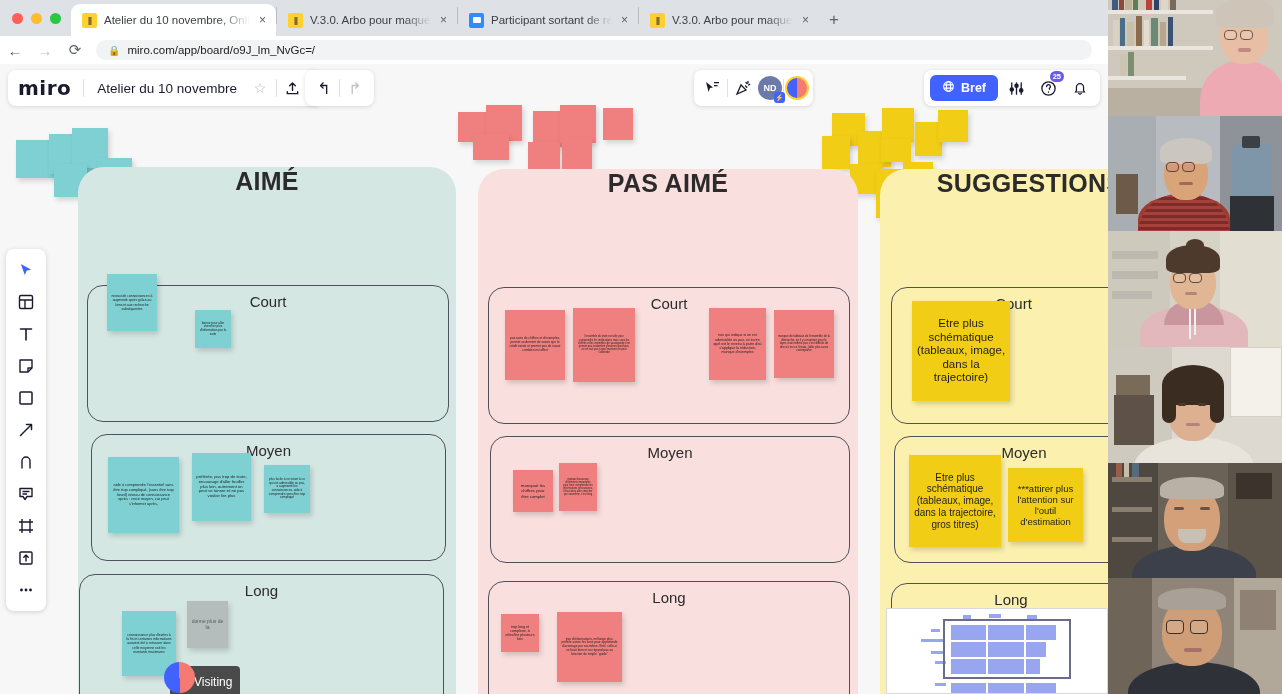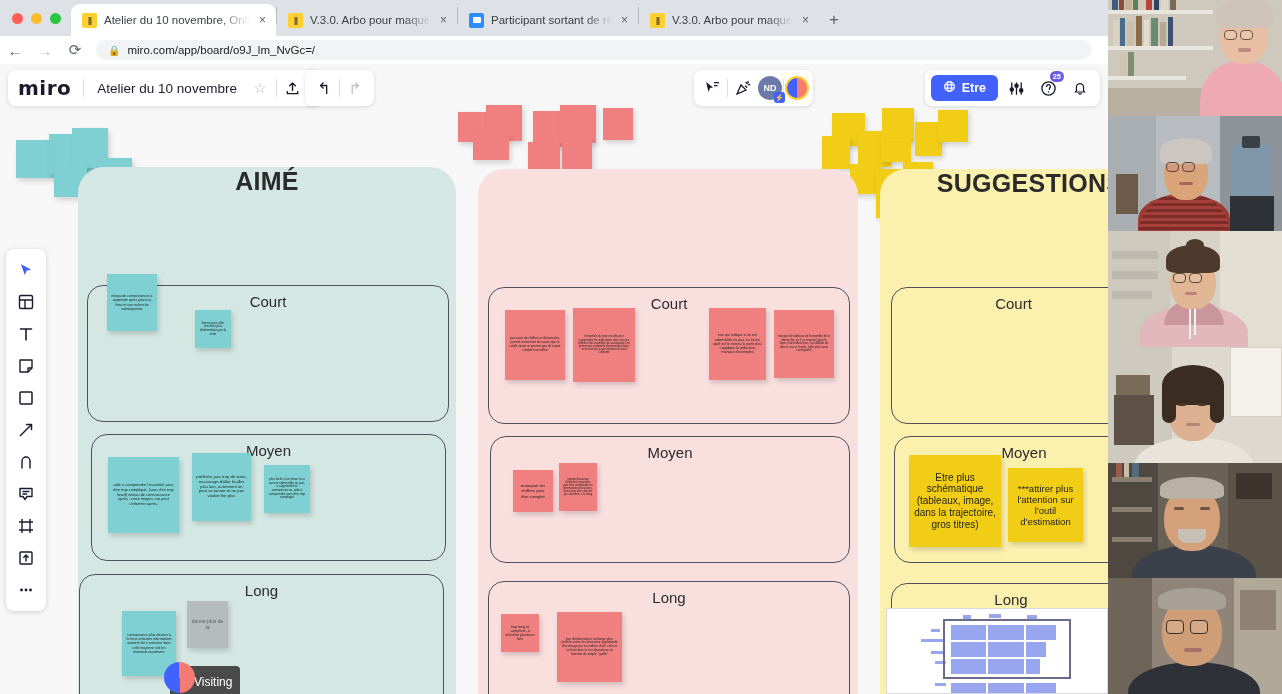--- a/index.html
+++ b/index.html
@@ -306,20 +306,21 @@
     </div>
 
     <div class="subzone" style="left:1px;top:407px;width:365px;height:155px;">
       <div class="subzone-title">Long</div>
       <div class="note" style="left:42px;top:36px;width:54px;height:65px;background:#7fd0d3;font-size:3.4px;">connaissance plus élevées à la fin et certaines informations auraient été à retrouver dans celle moyenne soit les montants maximums</div>
       <div class="note" style="left:107px;top:26px;width:41px;height:47px;background:#b4bdbc;font-size:5px;color:#50605e;">donne plus de la</div>
     </div>
   </div>
 
   <div class="column" style="left:478px;top:105px;width:380px;height:580px;background:#fadfdf;">
+    <div class="col-title">PAS AIMÉ</div>
 
     <div class="subzone" style="left:10px;top:118px;width:362px;height:137px;">
       <div class="subzone-title">Court</div>
       <div class="note" style="left:16px;top:22px;width:60px;height:70px;background:#f08080;font-size:3.2px;">pas avoir de chiffres et d'exemples, permet seulement de savoir que le crédit existe et permet pas de savoir combien est offert</div>
       <div class="note" style="left:84px;top:20px;width:62px;height:74px;background:#f08080;font-size:2.7px;">l'ensemble du texte est utile pour comprendre les implications mais sans les chiffres et les exemples de sauvegarde il ne permet pas seulement d'estimer quoi faire, on ne sait pas à quel montant on peut s'attendre</div>
       <div class="note" style="left:220px;top:20px;width:57px;height:72px;background:#f08080;font-size:3.6px;">non qui indique si on est admissible ou pas, ex écrire quel est le revenu à partir d'où s'applique la réduction, manque d'exemples</div>
       <div class="note" style="left:285px;top:22px;width:60px;height:68px;background:#f08080;font-size:2.9px;">manque de tableaux de l'ensemble de la démarche, en il y a montant pour le loyer, mais même pas c'est difficile de dire où est ce l'essai, j'aller plus aussi contrepartie</div>
     </div>
 
     <div class="subzone" style="left:12px;top:267px;width:360px;height:127px;">
@@ -334,20 +335,21 @@
       <div class="note" style="left:68px;top:30px;width:65px;height:70px;background:#f08080;font-size:3.2px;">trop d'informations, mélange plus, préfère suivre les liens pour approfondir d'avantage par soi-même. Bref, celle-ci se lisait bien et ne répond pas sa fonction de simple "guide"</div>
     </div>
   </div>
 
   <div class="column" style="left:880px;top:105px;width:300px;height:585px;background:#fbf0ad;">
     <div class="col-title">SUGGESTIONS</div>
 
     <div class="subzone" style="left:11px;top:118px;width:300px;height:137px;">
       <div class="subzone-title" style="padding-right:55px;">Court</div>
 
+      <div class="note" style="left:20px;top:13px;width:98px;height:100px;background:#f2cd16;font-size:11.5px;">Etre plus schématique (tableaux, image, dans la trajectoire)</div>
     </div>
 
     <div class="subzone" style="left:14px;top:267px;width:300px;height:127px;">
       <div class="subzone-title" style="padding-right:40px;">Moyen</div>
       <div class="note" style="left:14px;top:18px;width:92px;height:92px;background:#f2cd16;font-size:10px;">Etre plus schématique (tableaux, image, dans la trajectoire, gros titres)</div>
       <div class="note" style="left:113px;top:31px;width:75px;height:74px;background:#f2cd16;font-size:9.5px;">***attirer plus l'attention sur l'outil d'estimation</div>
     </div>
 
     <div class="subzone" style="left:11px;top:414px;width:300px;height:156px;">
       <div class="subzone-title" style="padding-right:60px;">Long</div>
@@ -400,21 +402,21 @@
 
     <div class="bar-group" id="group-share">
       <span class="share-btn">
         <span>
           <svg width="13" height="13" viewBox="0 0 16 16" fill="none" stroke="#fff" stroke-width="1.3">
             <circle cx="8" cy="8" r="6"></circle>
               <ellipse cx="8" cy="8" rx="2.6" ry="6"></ellipse>
               <path d="M2.3 6h11.4M2.3 10h11.4"></path>
           </svg>
         </span>
-        <span>Etre</span>
+        <span>Bref</span>
       </span>
       <span class="bar-icon">
         <svg width="17" height="17" viewBox="0 0 18 18" fill="none" stroke="#1a1a2e" stroke-width="1.4" stroke-linecap="round">
           <path d="M4 3v12M9 3v12M14 3v12"></path>
           <circle cx="4" cy="10" r="1.7" fill="#1a1a2e"></circle>
             <circle cx="9" cy="6" r="1.7" fill="#1a1a2e"></circle>
             <circle cx="14" cy="11" r="1.7" fill="#1a1a2e"></circle>
         </svg>
       </span>
       <span class="bar-icon help-wrap">

